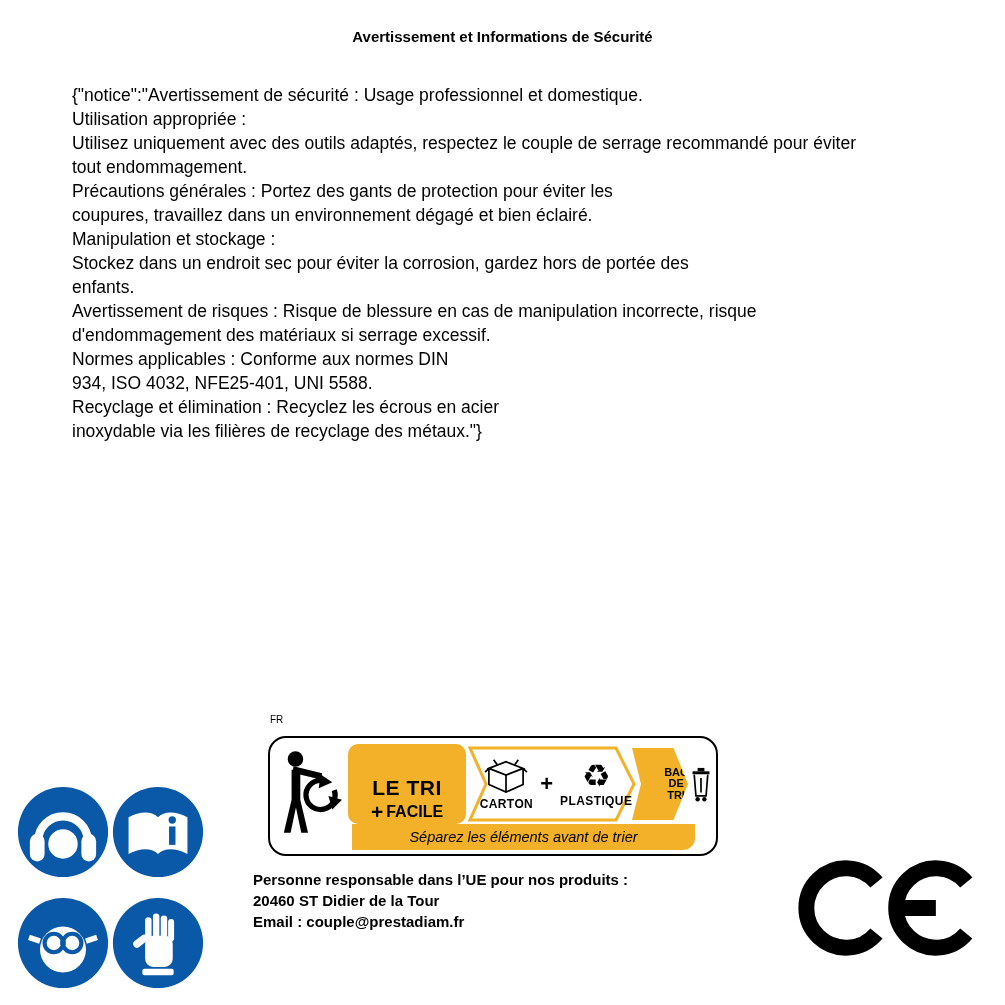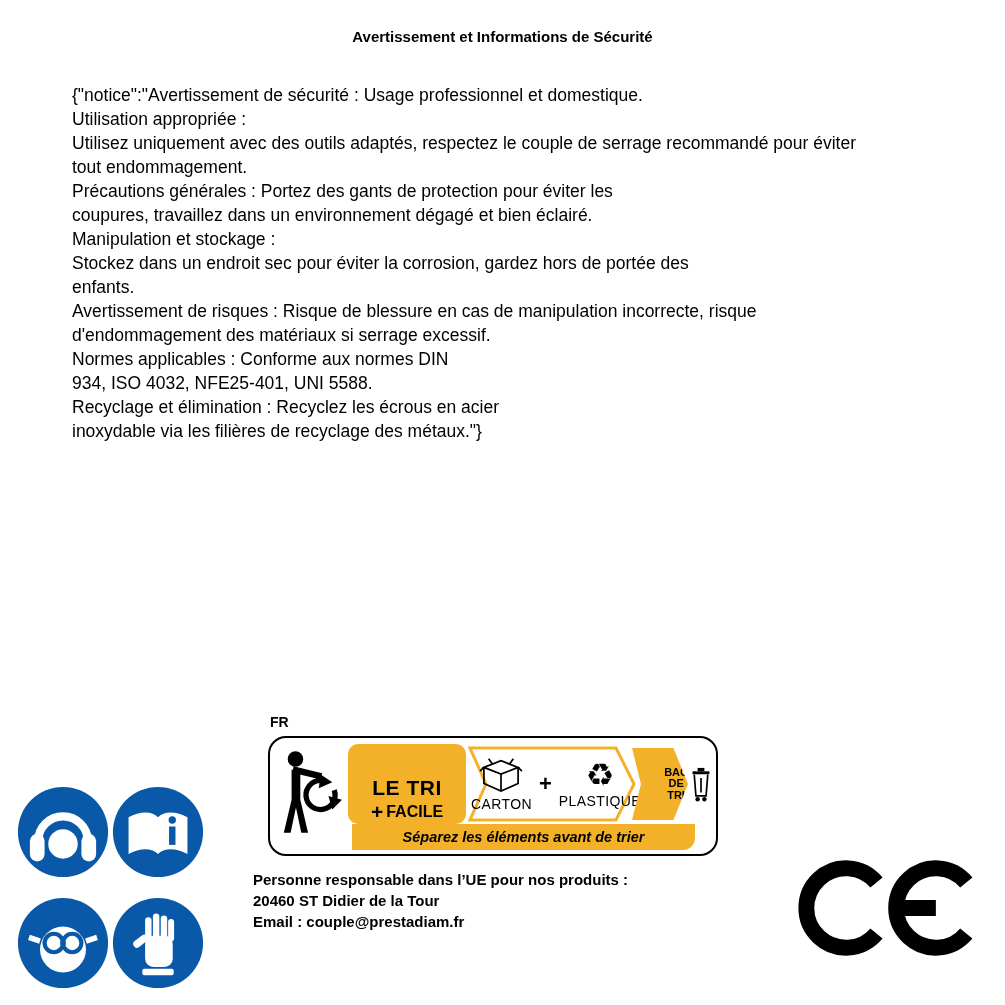--- a/index.html
+++ b/index.html
@@ -11,47 +11,47 @@
 
   .notice{position:absolute;left:72px;top:83px;width:912px;
           font-size:17.5px;line-height:24px;white-space:pre-line;}
 
   
   .signs{position:absolute;left:17px;top:786px;display:grid;
          grid-template-columns:92px 92px;column-gap:3px;row-gap:19px;}
   .sign svg{width:92px;height:92px;display:block;}
 
   
-  .fr-code{position:absolute;left:270px;top:714px;font-size:14px;font-weight:bold;}
+  .fr-code{position:absolute;left:270px;top:714px;font-size:10px;font-weight:normal;}
   .label-box{position:absolute;left:268px;top:736px;width:450px;height:120px;
              border:2.5px solid #000;border-radius:18px;background:#fff;box-sizing:border-box;}
   .triman{position:absolute;left:8px;top:10px;width:64px;height:92px;}
   .tri-badge{position:absolute;left:78px;top:6px;width:118px;height:80px;background:#f2b129;
              border-radius:10px;display:flex;flex-direction:column;align-items:center;
              justify-content:flex-end;}
   .tri-badge .t1{font-weight:bold;font-size:21px;letter-spacing:.5px;}
   .tri-badge .t2{font-weight:bold;font-size:16px;display:flex;align-items:center;gap:3px;}
   .tri-badge .plus{font-size:21px;font-weight:bold;}
   .mat-frame{position:absolute;left:198px;top:8px;width:168px;height:76px;}
   .materials{position:absolute;left:212px;top:10px;width:148px;height:72px;
              display:flex;align-items:center;justify-content:center;gap:7px;}
   .mat-col{display:flex;flex-direction:column;align-items:center;gap:2px;}
-  .mat-col .mat-label{font-size:14px;font-weight:normal;letter-spacing:.4px;}
+  .mat-col .mat-label{font-size:12px;font-weight:bold;letter-spacing:.4px;}
   .mat-plus{font-size:22px;font-weight:bold;}
   .recycle-glyph{font-size:32px;line-height:1;font-family:"DejaVu Sans",sans-serif;}
   .carton-svg{width:44px;height:38px;}
   .bac{position:absolute;left:362px;top:10px;width:56px;height:72px;background:#f2b129;
        clip-path:polygon(0 0,74% 0,100% 50%,74% 100%,0 100%,16% 50%);
        display:flex;align-items:center;justify-content:flex-end;}
   .bac-text{font-weight:bold;font-size:11px;line-height:11.5px;text-align:center;
             white-space:pre-line;}
   .bin{position:absolute;left:420px;top:26px;width:22px;height:40px;}
   .tagline{position:absolute;left:82px;right:21px;bottom:4px;height:26px;background:#f2b129;
            display:flex;align-items:center;justify-content:center;
-           font-style:italic;font-weight:bold;font-size:14.5px;border-radius:0 0 12px 0;}
+           font-style:italic;font-weight:normal;font-size:14.5px;border-radius:0 0 12px 0;}
 
   
   .responsible{position:absolute;left:253px;top:869px;width:494px;text-align:left;
                font-weight:bold;font-size:15px;line-height:21px;}
 
   
   .ce{position:absolute;left:798px;top:856px;width:188px;height:104px;}
 </style>
 </head>
 <body>

